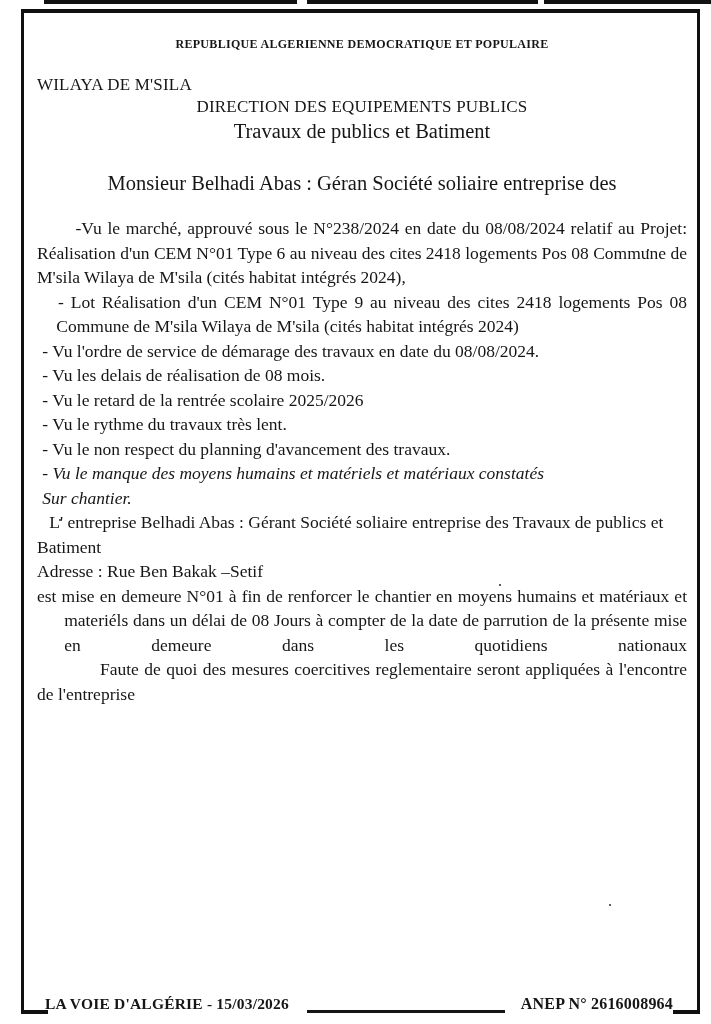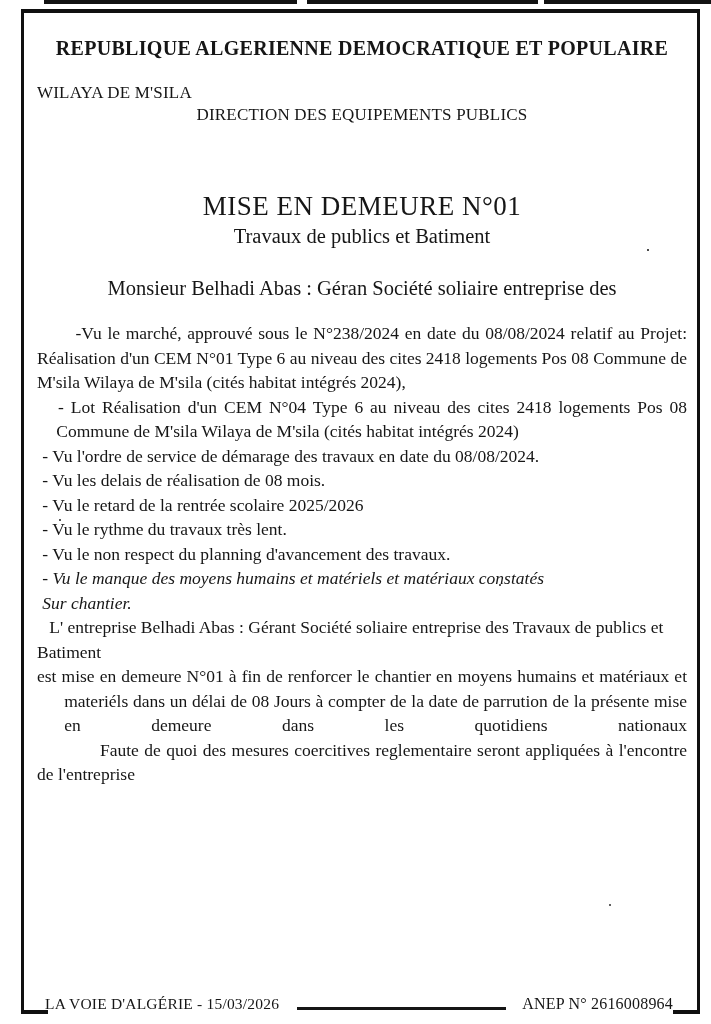--- a/index.html
+++ b/index.html
@@ -21,21 +21,21 @@
   .artifact-top{position:absolute;top:0;left:44px;right:0;height:4px;
     background:linear-gradient(90deg,#121212 0 38%,transparent 38% 39.5%,#121212 39.5% 74%,transparent 74% 75%,#121212 75% 100%);}
   
   .frame{position:absolute;top:9px;left:21px;width:673px;height:1001px;
     border-top:4px solid #101010;border-left:3px solid #101010;border-right:3px solid #101010;}
   .frame::before{content:"";position:absolute;left:-3px;bottom:0;width:27px;height:4px;background:#101010;}
   .frame::after{content:"";position:absolute;right:-3px;bottom:0;width:27px;height:4px;background:#101010;}
 
   .content{position:absolute;left:37px;right:24px;top:0;}
 
-  .h-rep{margin-top:37px;text-align:center;font-weight:bold;font-size:20px;letter-spacing:0.3px;}
+  .h-rep{margin-top:37px;text-align:center;font-weight:bold;font-size:12px;letter-spacing:0.3px;}
   .h-wil{margin-top:23px;text-align:left;font-size:17px;letter-spacing:0.2px;}
   .h-dir{margin-top:2px;text-align:center;font-size:17px;letter-spacing:0.2px;}
 
   .title{margin-top:66px;text-align:center;font-size:27px;letter-spacing:0.5px;font-weight:normal;}
 
   .addr{text-align:center;}
   .addr-1{margin-top:24px;font-size:20.5px;line-height:28px;}
   .addr-2{font-size:20.5px;line-height:28px;}
   .addr-3{font-size:22px;line-height:32px;}
 
@@ -44,55 +44,55 @@
   .p1{text-indent:2.2em;text-align:justify;}
   .p2{padding-left:1.1em;text-indent:0.1em;text-align:justify;}
   .p3{margin-left:-0.45em;padding-left:1.6em;text-indent:-1.6em;text-align:justify;}
   .p4,.p5,.p6,.p7,.p8{padding-left:0.3em;}
   .p9{padding-left:0.3em;white-space:pre-line;font-style:italic;}
   .p10{text-indent:0.7em;}
   .p11{margin-left:-0.5em;}
   .p12{margin-left:-0.4em;padding-left:1.55em;text-indent:-1.55em;text-align:justify;text-align-last:justify;}
   .p13{text-indent:3.6em;text-align:justify;}
 
-  .footer{position:absolute;left:45px;right:38px;top:995px;display:flex;align-items:center;font-weight:normal;}
+  .footer{position:absolute;left:45px;right:38px;top:995px;display:flex;align-items:flex-end;font-weight:bold;}
   .f-left{font-size:15.5px;letter-spacing:0.2px;white-space:nowrap;}
   .f-divider{flex:1;height:3px;background:#151515;margin:9px 16px 0 18px;}
   .f-right{font-size:16px;letter-spacing:0.2px;white-space:nowrap;}
 </style>
 </head>
 <body>
 
 <div class="page">
   <div class="artifact-top"></div>
   <div class="frame"></div>
 
   <div class="content">
     <div class="h-rep">REPUBLIQUE ALGERIENNE DEMOCRATIQUE ET POPULAIRE</div>
     <div class="h-wil">WILAYA DE M'SILA</div>
     <div class="h-dir">DIRECTION DES EQUIPEMENTS PUBLICS</div>
 
-    <div class="title">MISE EN DEMEURE N°01</div>
 
     <div>
       <div class="addr addr-2">Travaux de publics et Batiment</div>
       <div class="addr addr-1">Monsieur Belhadi Abas : Géran Société soliaire entreprise des</div>
     </div>
 
     <div class="body">
       <p class="p1">-Vu  le marché, approuvé sous le N°238/2024 en date du 08/08/2024 relatif  au Projet: Réalisation d'un CEM N°01 Type 6 au niveau des cites 2418 logements Pos 08 Commune de M'sila Wilaya de M'sila (cités habitat intégrés 2024),</p>
-      <p class="p2">- Lot Réalisation d'un CEM N°04 Type 6 au niveau des cites 2418 logements Pos 08 Commune de M'sila Wilaya de M'sila (cités habitat intégrés 2024)</p>
+      <p class="p2">- Lot Réalisation d'un CEM N°01 Type 9 au niveau des cites 2418 logements Pos 08 Commune de M'sila Wilaya de M'sila (cités habitat intégrés 2024)</p>
       <p class="p4">- Vu l'ordre de service de démarage des travaux en date du 08/08/2024.</p>
       <p class="p5">- Vu les delais de réalisation de 08 mois.</p>
       <p class="p6">- Vu le retard de la rentrée scolaire 2025/2026</p>
       <p class="p7">- Vu le rythme du travaux très lent.</p>
       <p class="p8">- Vu le non respect du planning d'avancement des travaux.</p>
       <p class="p9">- Vu le manque des moyens humains et matériels  et matériaux constatés
    Sur chantier.</p>
       <p class="p10">L' entreprise Belhadi Abas : Gérant Société soliaire entreprise des Travaux de publics et Batiment</p>
+      <p class="p11">Adresse : Rue Ben Bakak –Setif</p>
       <p class="p12">est mise en demeure N°01 à fin de renforcer le chantier en moyens humains et matériaux et materiéls dans un délai de 08 Jours à compter de la date de parrution de la présente mise en demeure dans les quotidiens nationaux</p>
       <p class="p13">Faute de quoi des mesures coercitives reglementaire  seront appliquées à l'encontre de l'entreprise</p>
     </div>
   </div>
 
   <div class="footer">
     <span class="f-left">LA VOIE D'ALGÉRIE - 15/03/2026</span>
     <span class="f-divider"></span>
     <span class="f-right">ANEP N° 2616008964</span>
   </div>

